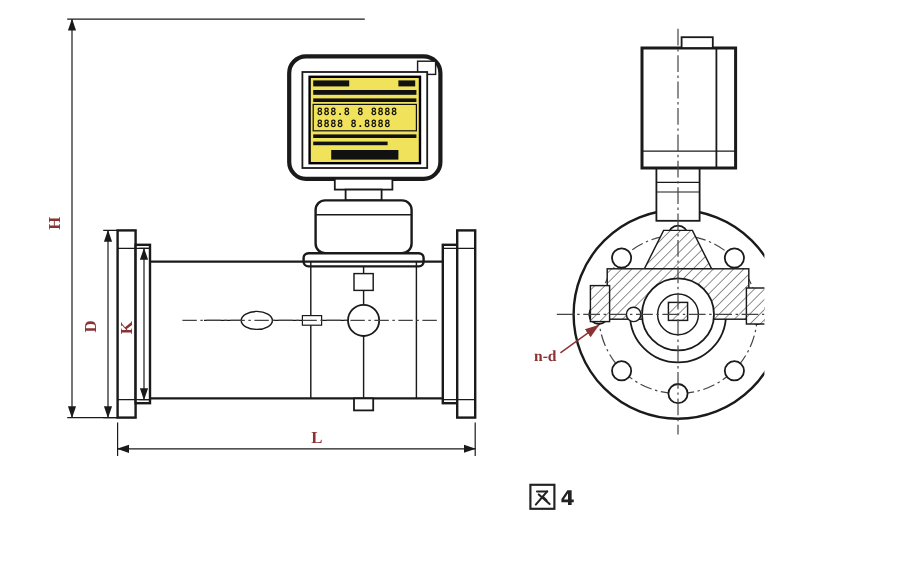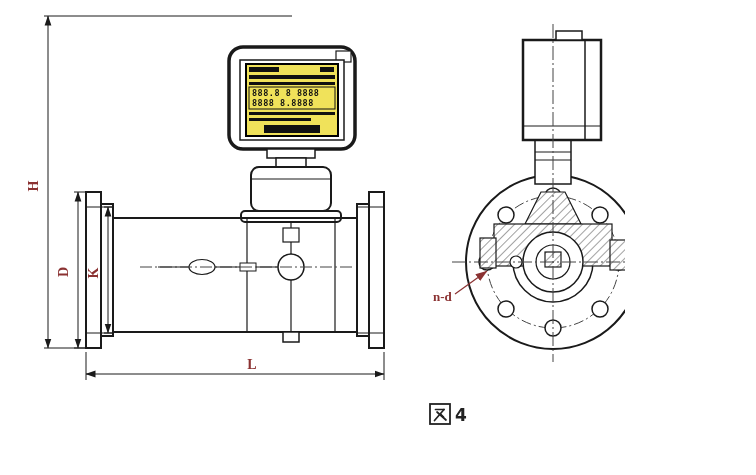--- a/index.html
+++ b/index.html
@@ -2,20 +2,21 @@
 <html><head>
 <meta charset="utf-8">
 <style>
   html,body{margin:0;padding:0;background:#ffffff;}
   .stage{
     position:relative;
     width:625px;height:475px;
     background:#ffffff;
     overflow:hidden;
     font-family:"Liberation Sans", sans-serif;
+    padding-left:12px;
   }
   svg text{user-select:none;}
   .dim-label{
     font-family:"Liberation Serif", serif;
     font-size:14px;
     font-weight:600;
   }
   .lcd-text{
     font-family:"DejaVu Sans Mono", monospace;
     font-size:8.5px;

